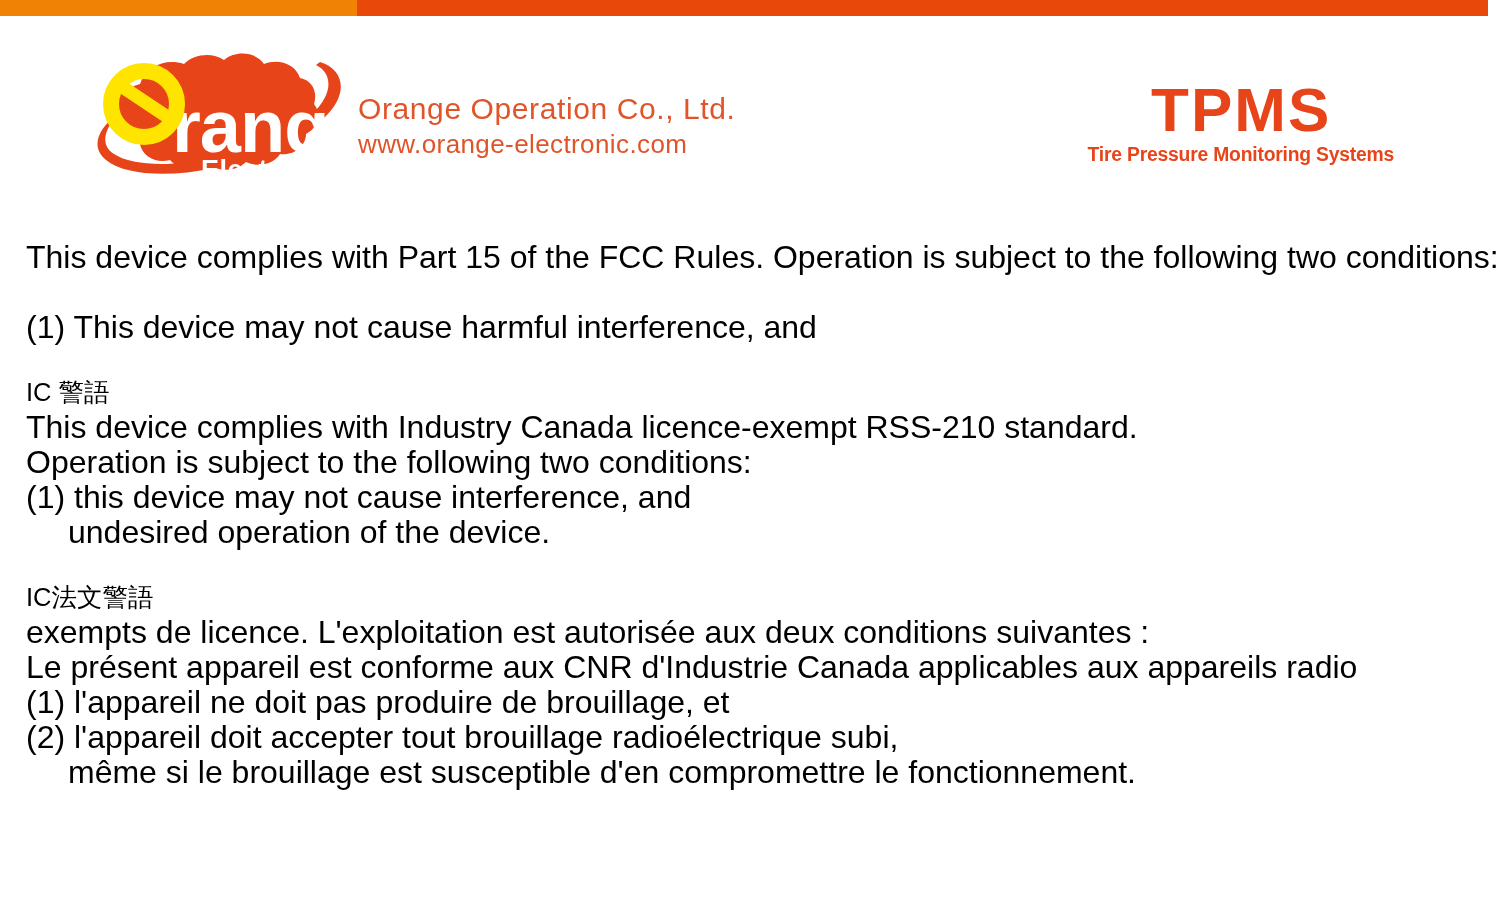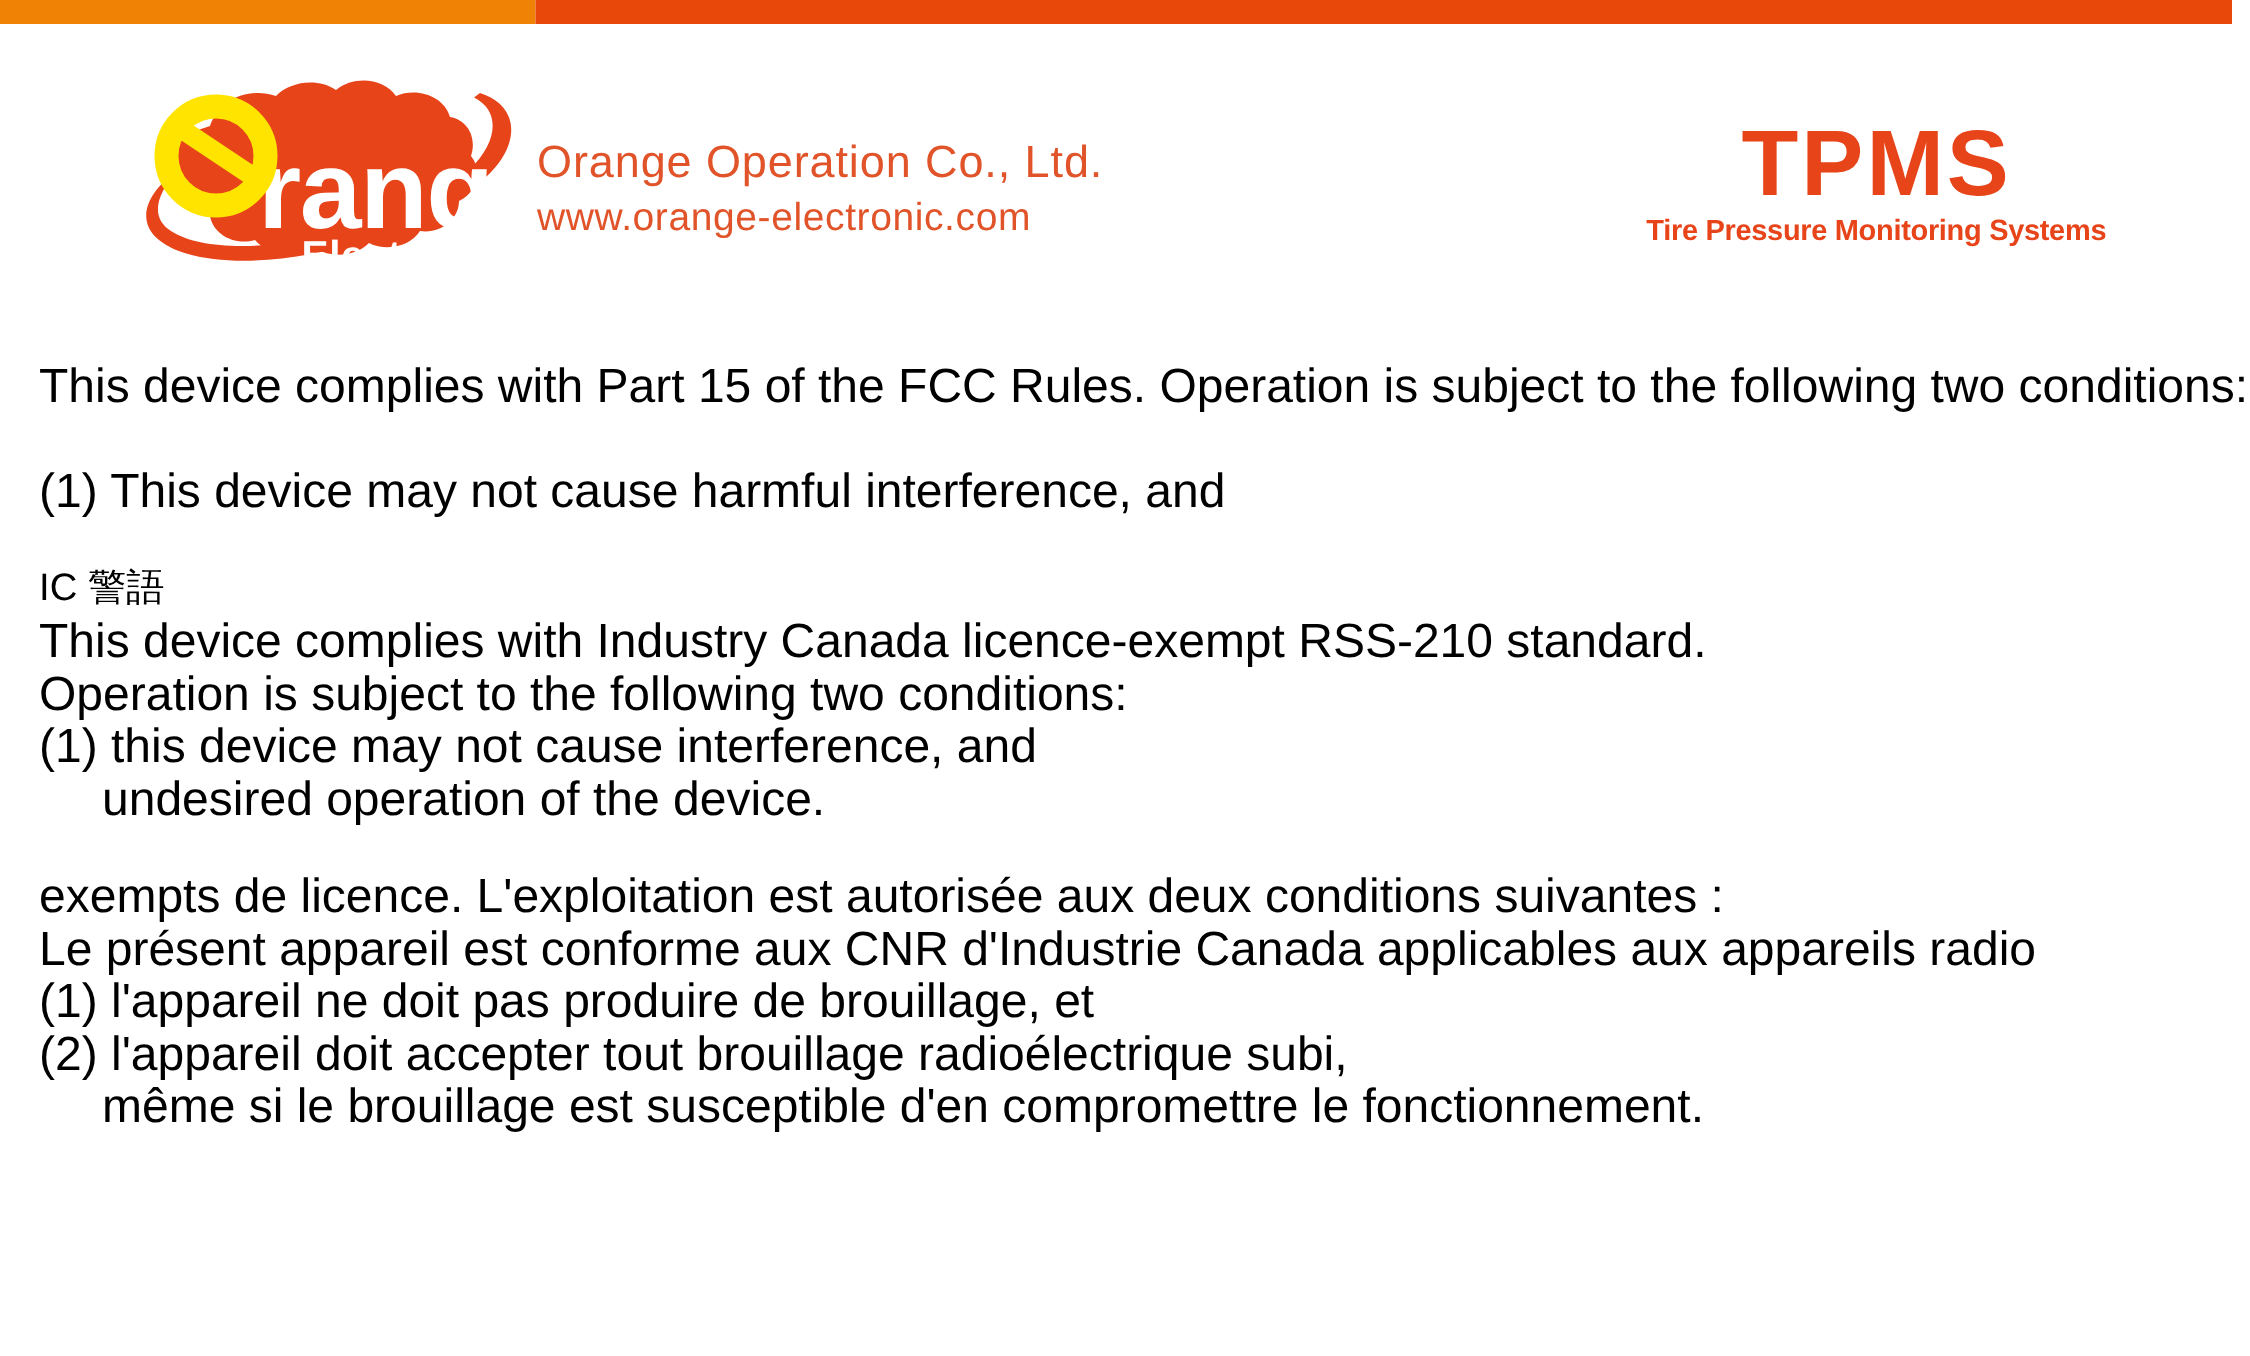--- a/index.html
+++ b/index.html
@@ -70,21 +70,21 @@
   .company-url {
     font-size: 26px;
     color: #E1542A;
     letter-spacing: 0.4px;
     font-family: "Liberation Sans", sans-serif;
   }
 
   
   .tpms-block {
     position: absolute;
-    right: 74px;
+    right: 84px;
     top: 62px;
     text-align: center;
   }
   .tpms-title {
     font-size: 62px;
     font-weight: bold;
     color: #E8441A;
     letter-spacing: 2px;
     line-height: 1.02;
     font-family: "Liberation Sans", sans-serif;
@@ -176,20 +176,21 @@
 
   <div class="para">
     <div class="line heading">IC 警語</div>
     <div class="line">This device complies with Industry Canada licence-exempt RSS-210 standard.</div>
     <div class="line">Operation is subject to the following two conditions:</div>
     <div class="line">(1) this device may not cause interference, and</div>
     <div class="line indent">undesired operation of the device.</div>
   </div>
 
   <div class="para">
+    <div class="line heading">IC法文警語</div>
     <div class="line">exempts de licence. L'exploitation est autorisée aux deux conditions suivantes :</div>
     <div class="line">Le présent appareil est conforme aux CNR d'Industrie Canada applicables aux appareils radio</div>
     <div class="line">(1) l'appareil ne doit pas produire de brouillage, et</div>
     <div class="line">(2) l'appareil doit accepter tout brouillage radioélectrique subi,</div>
     <div class="line indent">même si le brouillage est susceptible d'en compromettre le fonctionnement.</div>
   </div>
 
 </div>
 
 </body></html>

